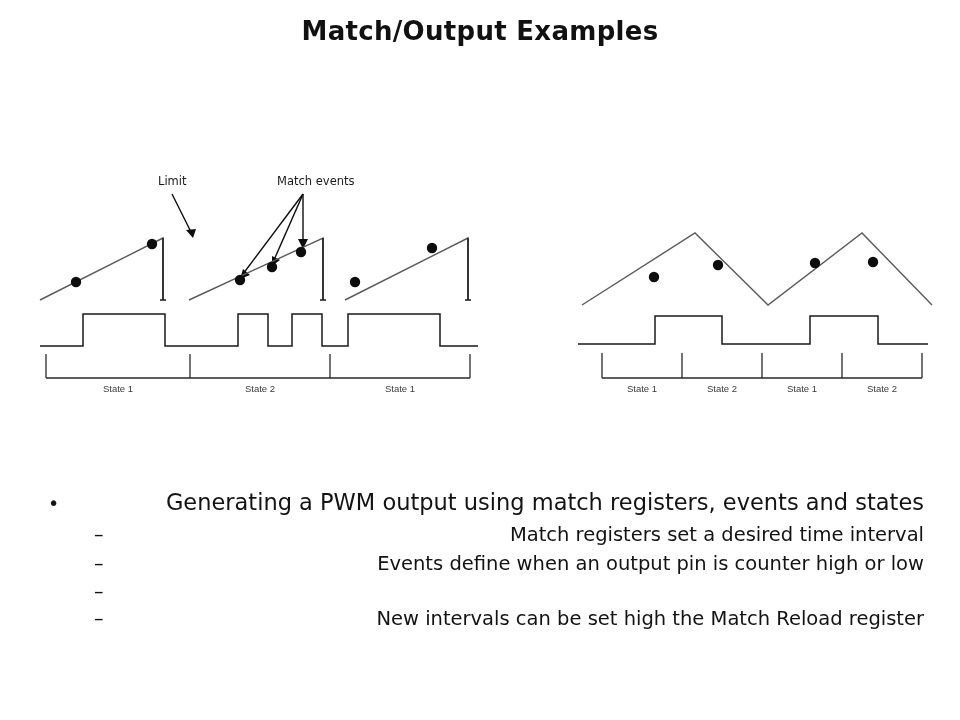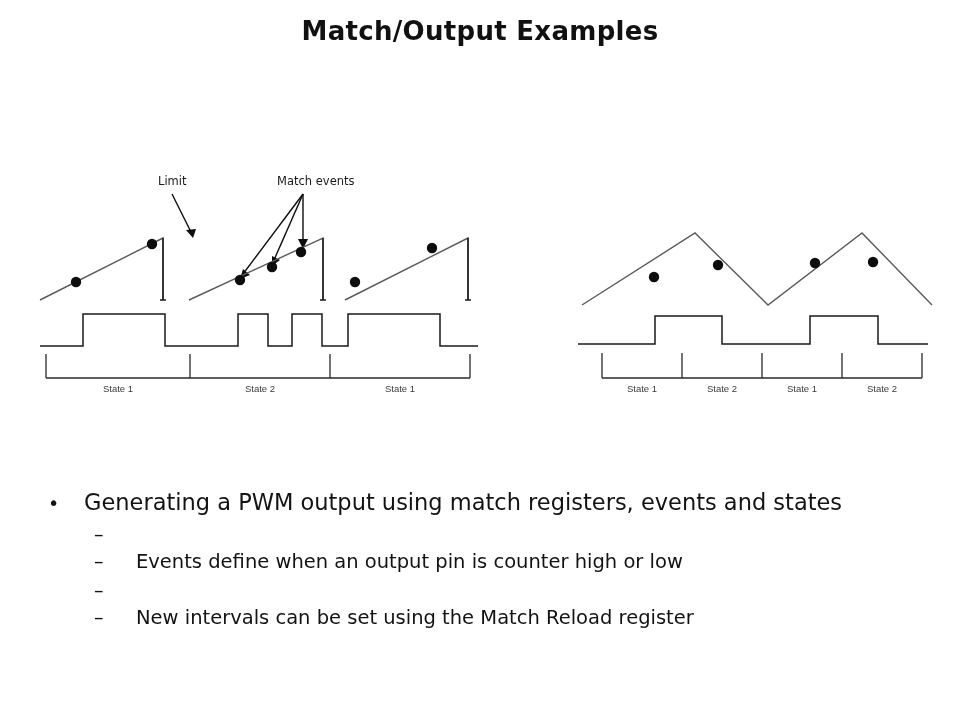--- a/index.html
+++ b/index.html
@@ -105,21 +105,21 @@
     color: #131313;
     line-height: 1.27;
     margin-bottom: 3px;
   }
   .bullet-l2 .marker {
     width: 42px;
     flex: 0 0 42px;
     padding-left: 50px;
     font-size: 19px;
   }
-  .bullet-text { flex: 1 1 auto; }
+  .bullet-text { flex: 1 1 auto; text-align: right; }
 </style>
 </head>
 <body>
 
 <div id="slide-title">Match/Output Examples</div>
 
 <div id="figure-area">
   <svg width="960" height="270" viewBox="0 0 960 270">
 
     <g>
@@ -214,29 +214,30 @@
 
 <div id="bullets">
 
   <div class="bullet-l1">
     <span class="marker">•</span>
     <span class="bullet-text">Generating a PWM output using match registers, events and states</span>
   </div>
 
   <div class="bullet-l2">
     <span class="marker">–</span>
+    <span class="bullet-text">Match registers set a desired time interval</span>
   </div>
 
   <div class="bullet-l2">
     <span class="marker">–</span>
     <span class="bullet-text">Events define when an output pin is counter high or low</span>
   </div>
 
   <div class="bullet-l2">
     <span class="marker">–</span>
   </div>
 
   <div class="bullet-l2">
     <span class="marker">–</span>
-    <span class="bullet-text">New intervals can be set using the Match Reload register</span>
+    <span class="bullet-text">New intervals can be set high the Match Reload register</span>
   </div>
 
 </div>
 
 </body></html>

